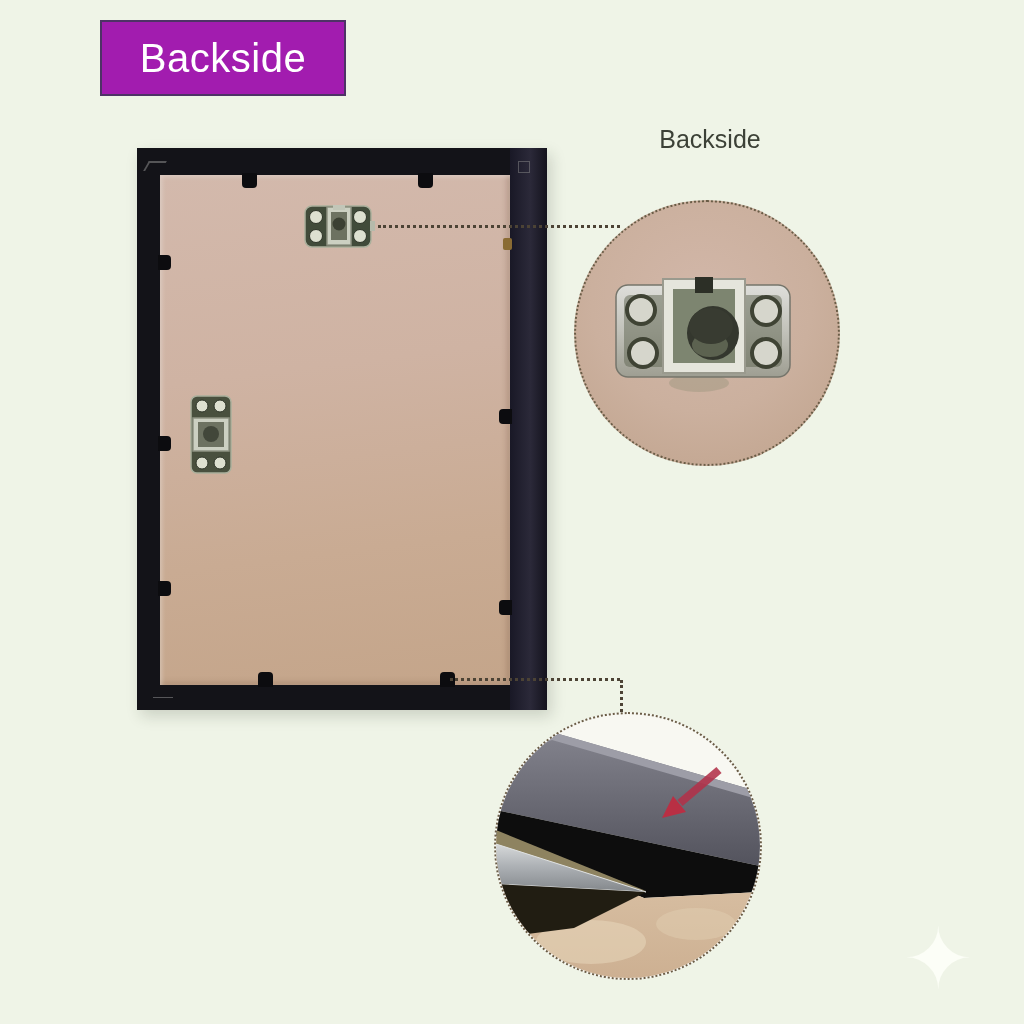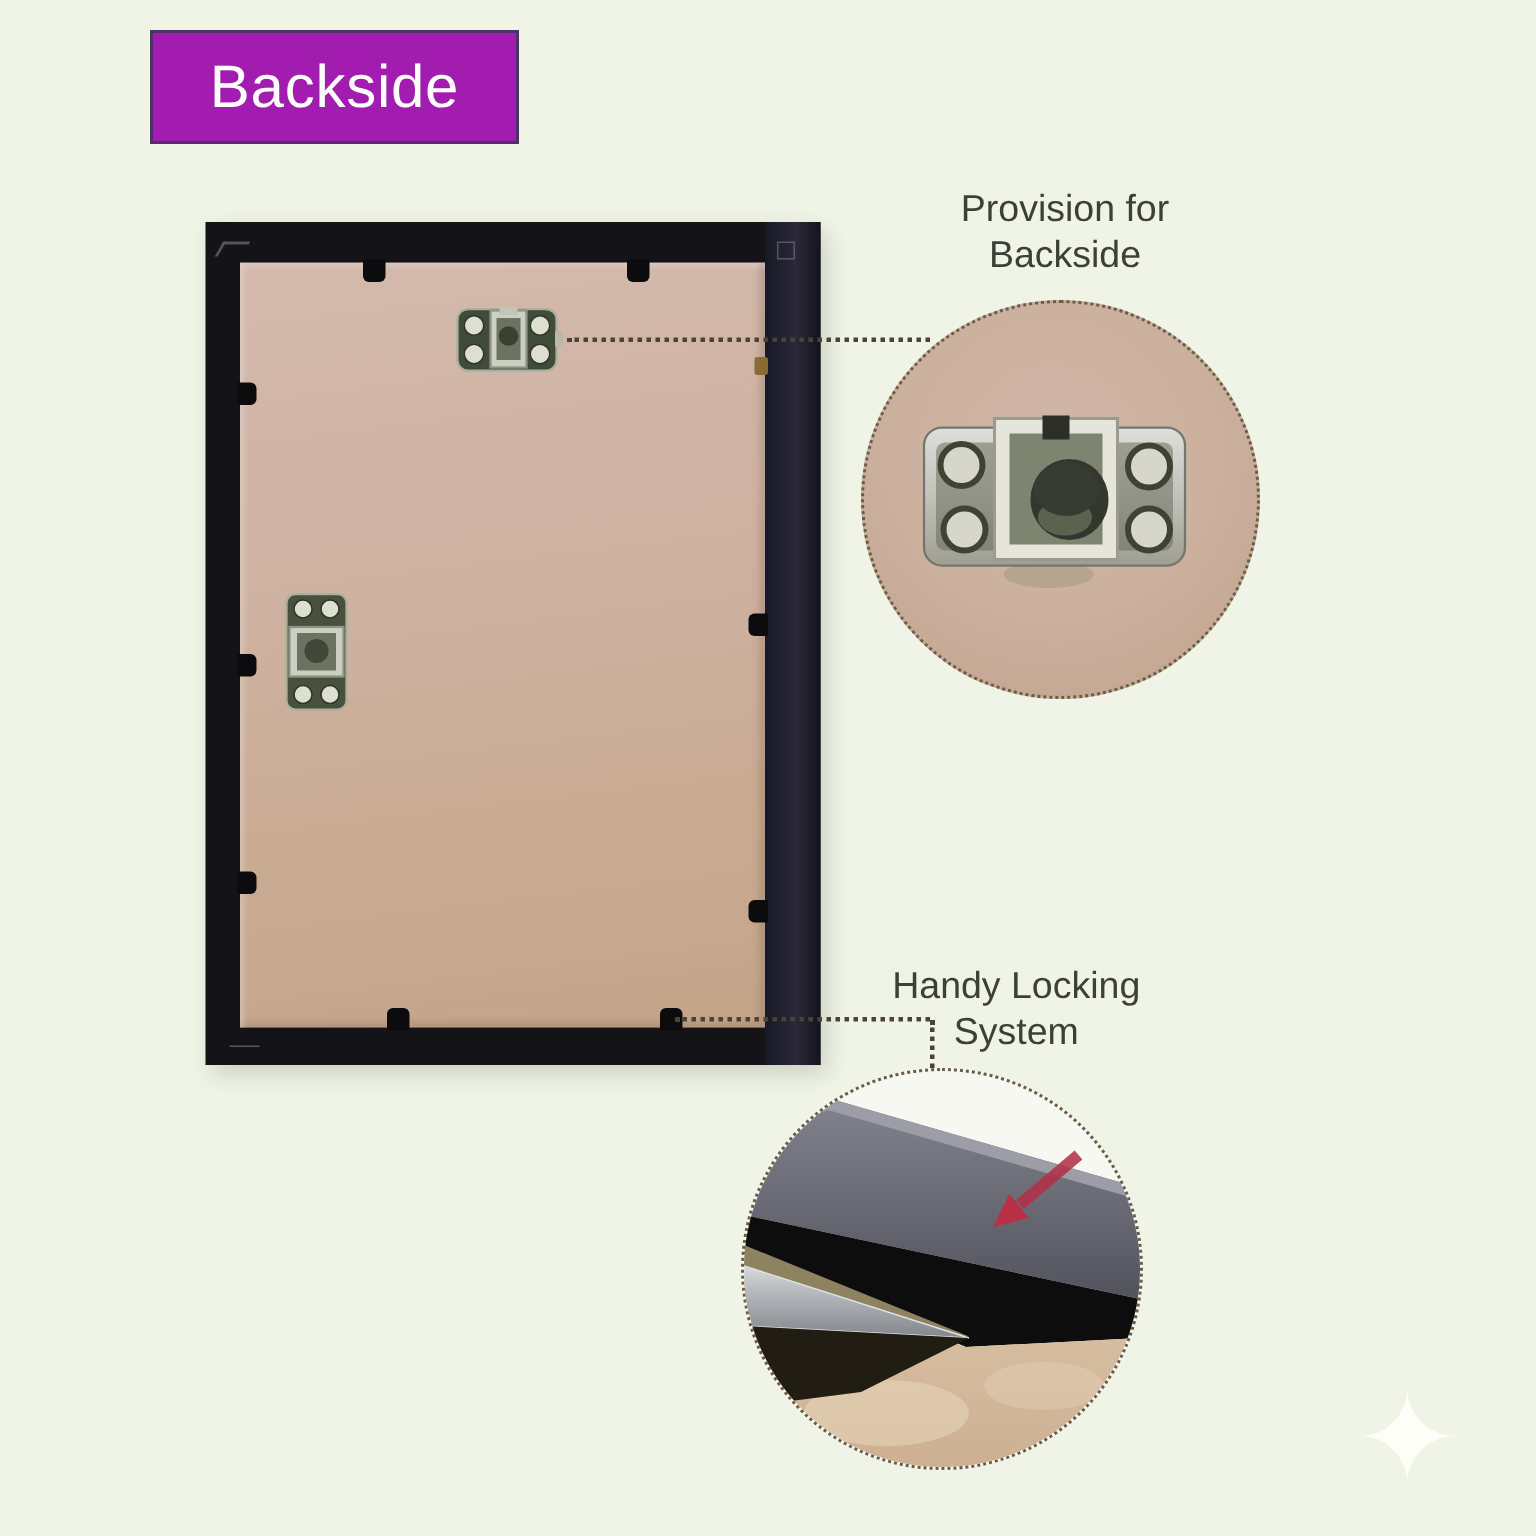--- a/index.html
+++ b/index.html
@@ -103,21 +103,20 @@
       <circle cx="31" cy="68" r="6" fill="#dde0d0" stroke="#2f3529" stroke-width="1"></circle>
       <rect x="4" y="23" width="36" height="33" fill="#ccd0c2" stroke="#8e9383" stroke-width="1.5"></rect>
       <rect x="9" y="27" width="26" height="25" fill="#6d7261"></rect>
       <circle cx="22" cy="39" r="8" fill="#42473a"></circle>
     </svg>
   </div>
 
   <div class="leader-h" style="left:378px;top:225px;width:242px;"></div>
 
   <div class="callout" style="left:595px;top:124px;width:230px;">
-    <div>Provision for</div>
     <div>Backside</div>
   </div>
 
   <div class="zoom-circle mounting">
     <svg width="262" height="262" viewBox="0 0 262 262">
       <defs>
         <linearGradient id="metal" x1="0" y1="0" x2="0" y2="1">
           <stop offset="0" stop-color="#dededa"></stop>
             <stop offset="0.5" stop-color="#c2c2ba"></stop>
           <stop offset="1" stop-color="#9e9e92"></stop>
@@ -136,24 +135,20 @@
       <ellipse cx="137" cy="131" rx="26" ry="27" fill="#34372e"></ellipse>
       <ellipse cx="134" cy="143" rx="18" ry="12" fill="#5c6250"></ellipse>
       <ellipse cx="135" cy="124" rx="22" ry="18" fill="#383b31"></ellipse>
       <rect x="119" y="75" width="18" height="16" fill="#2c2f26"></rect>
     </svg>
   </div>
 
   <div class="leader-h" style="left:450px;top:678px;width:170px;"></div>
   <div class="leader-v" style="left:620px;top:680px;height:32px;"></div>
 
-  <div class="callout" style="left:560px;top:642px;width:235px;">
-    <div>Handy Locking</div>
-    <div>System</div>
-  </div>
 
   <div class="zoom-circle locking">
     <svg width="264" height="264" viewBox="0 0 264 264">
       <defs>
         <linearGradient id="grayband" x1="0" y1="0" x2="0" y2="1">
           <stop offset="0" stop-color="#83838d"></stop>
             <stop offset="1" stop-color="#53535d"></stop>
         </linearGradient>
         <linearGradient id="blade" x1="0" y1="0" x2="0" y2="1">
           <stop offset="0" stop-color="#d7d9da"></stop>

